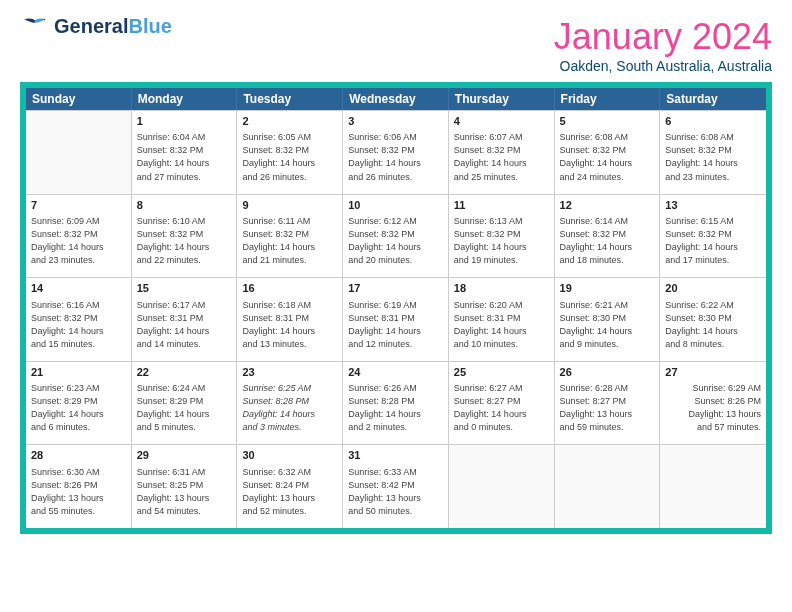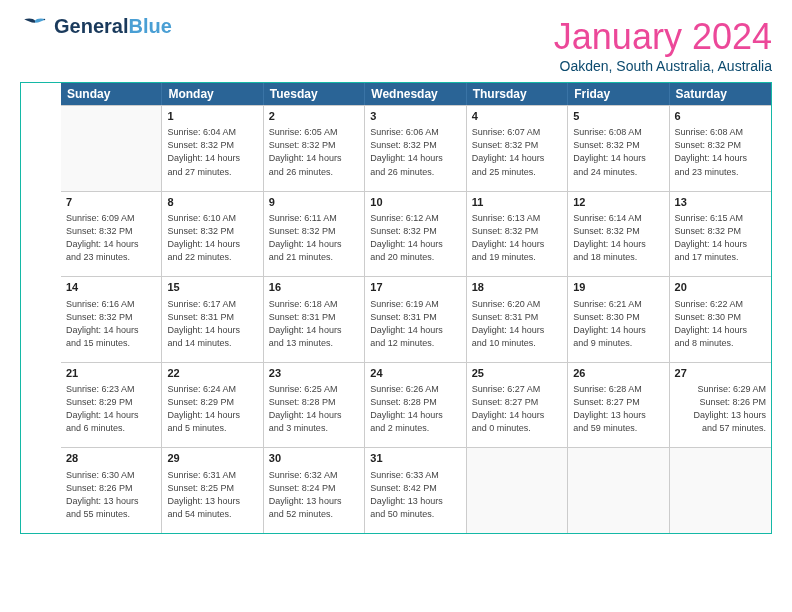--- a/index.html
+++ b/index.html
@@ -50,22 +50,21 @@
       font-weight: normal;
     }
     .subtitle {
       font-size: 14px;
       color: #0c4a6e;
     }
     .calendar {
       flex: 1;
       display: flex;
       flex-direction: column;
-      border: 1px solid #14b8a6;
-      padding-left: 40px;
+      border: 6px solid #14b8a6;
     }
     .cal-header {
       display: grid;
       grid-template-columns: repeat(7, 1fr);
       background: #2a6496;
     }
     .cal-header-cell {
       color: #fff;
       font-size: 12px;
       font-weight: bold;
@@ -298,21 +297,21 @@
           </div>
           <div class="cal-cell">
             <span class="day-num">22</span>
             <div class="day-info" style="white-space: pre-line;">Sunrise: 6:24 AM
 Sunset: 8:29 PM
 Daylight: 14 hours
 and 5 minutes.</div>
           </div>
           <div class="cal-cell">
             <span class="day-num">23</span>
-            <div class="day-info" style="white-space: pre-line;">Sunrise: 6:25 AM
+            <div class="day-info" style="white-space: pre-line; font-style: italic;">Sunrise: 6:25 AM
 Sunset: 8:28 PM
 Daylight: 14 hours
 and 3 minutes.</div>
           </div>
           <div class="cal-cell">
             <span class="day-num">24</span>
             <div class="day-info" style="white-space: pre-line;">Sunrise: 6:26 AM
 Sunset: 8:28 PM
 Daylight: 14 hours
 and 2 minutes.</div>

